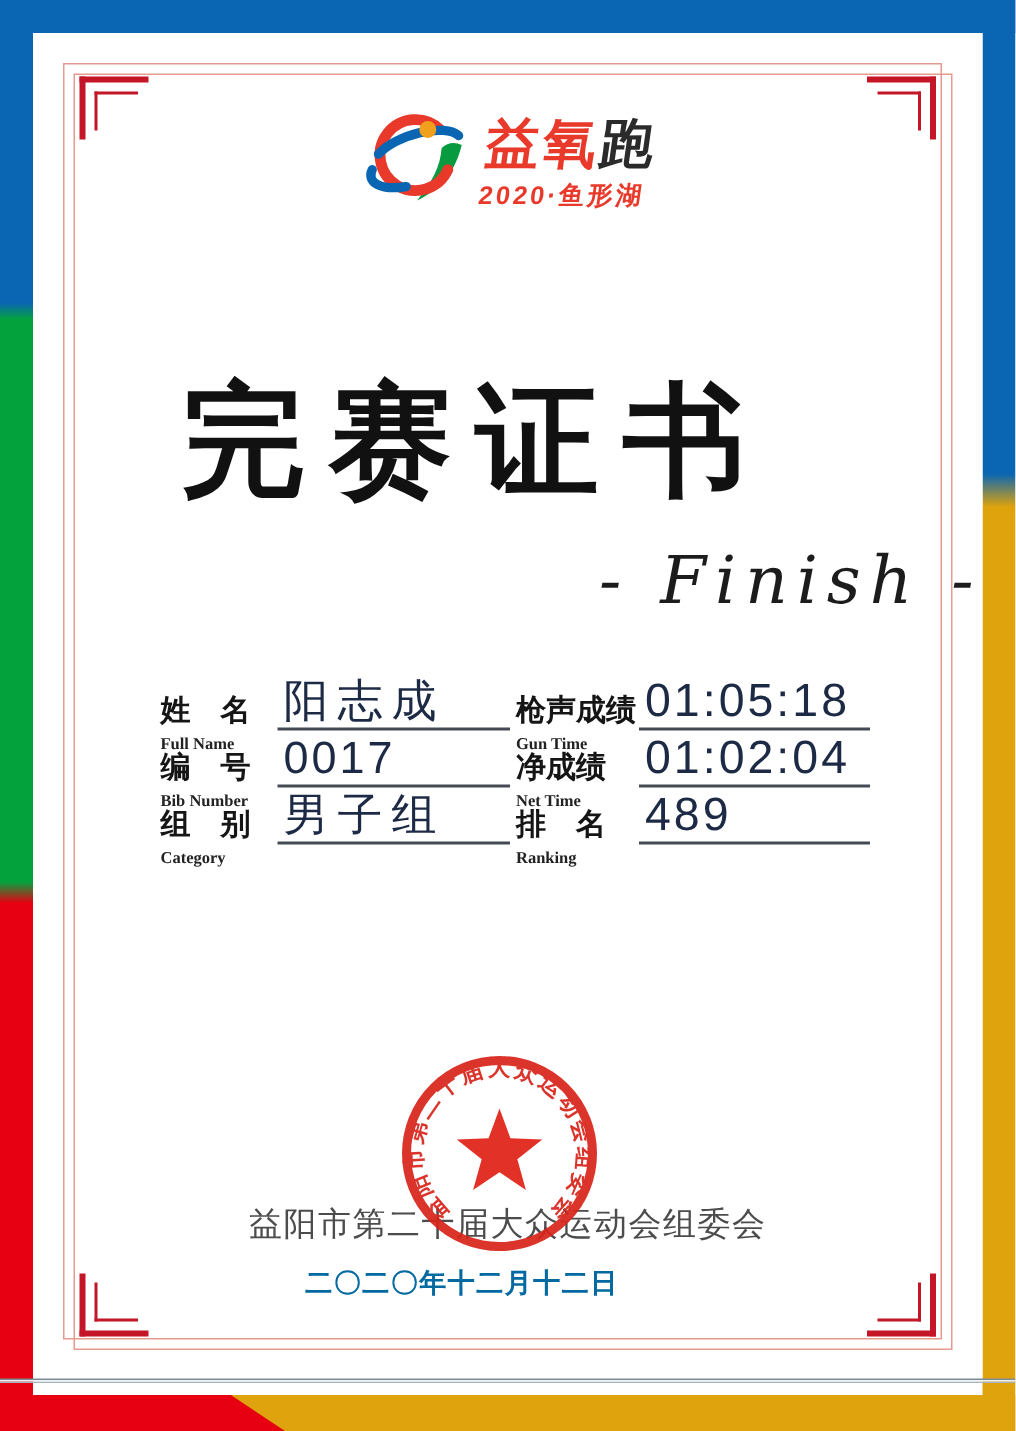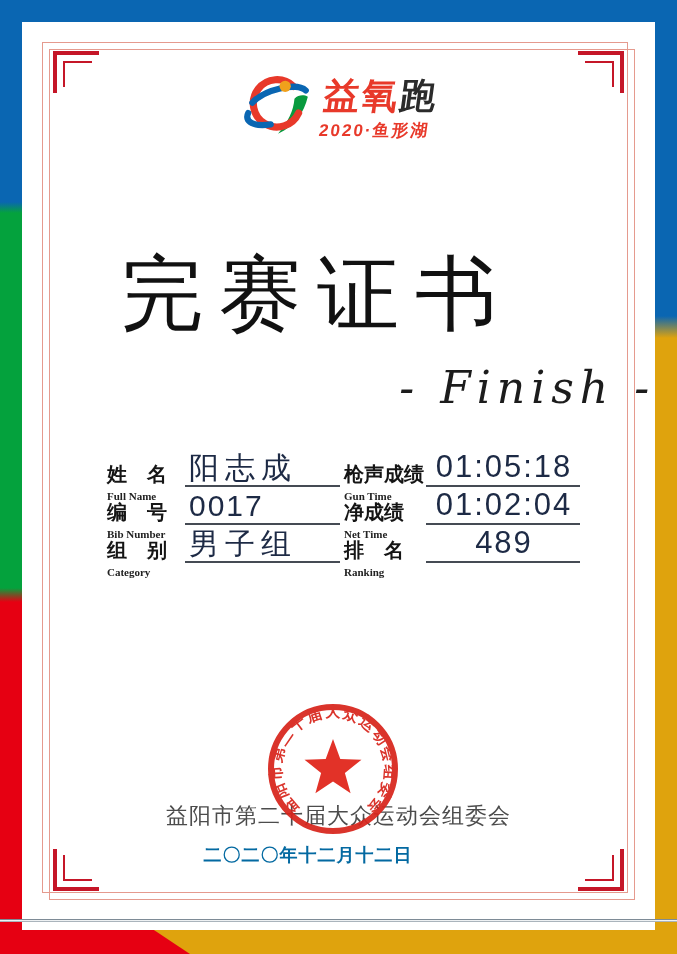--- a/index.html
+++ b/index.html
@@ -39,40 +39,40 @@
     align-items:center;gap:8px;}
   .logo-text{display:flex;flex-direction:column;transform:skewX(-8deg);}
   .logo-main{font-size:36px;font-weight:900;line-height:1;letter-spacing:2px;}
   .logo-main .red{color:#e8392a;}
   .logo-main .dark{color:#2b2b2b;}
   .logo-sub{font-size:17px;font-weight:800;color:#e8392a;letter-spacing:2px;margin-top:5px;}
   
   .event-title{position:absolute;left:0;top:143px;width:633px;text-align:center;
     color:#e60012;font-size:29px;font-weight:900;letter-spacing:1px;}
   .main-title{position:absolute;left:0;top:218px;width:574px;text-align:center;
-    color:#111;font-size:82px;font-weight:400;letter-spacing:16px;text-indent:16px;
+    color:#111;font-size:82px;font-weight:700;letter-spacing:16px;text-indent:16px;
     font-family:"DejaVu Serif","Liberation Serif",serif;}
   .finish{position:absolute;left:0;top:340px;width:633px;text-align:right;color:#1c1c1c;
     font-family:"DejaVu Serif","Liberation Serif",serif;font-style:italic;
     font-size:44px;letter-spacing:6px;}
   
   .col{position:absolute;top:427px;}
   .col.left{left:85px;width:233px;}
   .col.right{left:322px;width:236px;}
   .frow{display:flex;height:38px;align-items:flex-end;}
   .flabel{flex:0 0 78px;transform:translateY(15px);line-height:1;}
   .col.right .flabel{flex-basis:82px;}
   .flabel .zh{font-size:20px;font-weight:900;color:#151515;letter-spacing:0;}
   .flabel .en{font-size:11px;font-weight:700;color:#222;margin-top:7px;
     font-family:"Liberation Serif",serif;}
   .fvalue{flex:1;border-bottom:2px solid #454b54;color:#1d2a45;
     font-family:Liberation Sans, sans-serif;
     font-size:30px;line-height:1.1;padding:0 2px 1px 4px;white-space:nowrap;}
   .col.left .fvalue{text-align:left;letter-spacing:6px;}
-  .col.right .fvalue{text-align:center;letter-spacing:2px;font-size:31px;}
+  .col.right .fvalue{letter-spacing:2px;font-size:31px;}
   
   .seal{position:absolute;left:241px;top:673px;z-index:3;opacity:.93;}
   .organizer{position:absolute;left:0;top:779px;width:633px;text-align:center;
     color:#4c4c4c;font-size:22px;letter-spacing:1px;z-index:1;}
   .cert-date{position:absolute;left:0;top:821px;width:572px;text-align:center;
     color:#0369a1;font-size:18px;font-weight:700;letter-spacing:1px;}
 </style>
 </head>
 <body>
 

